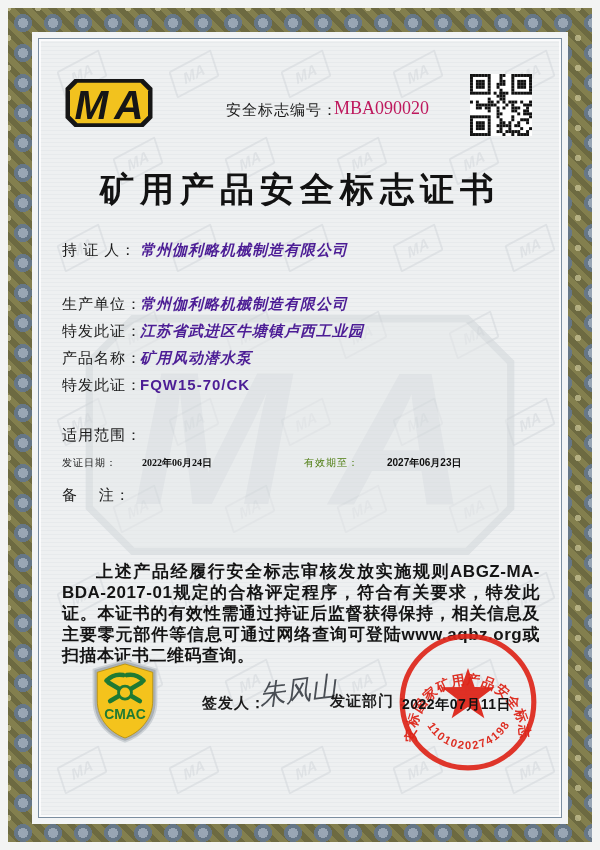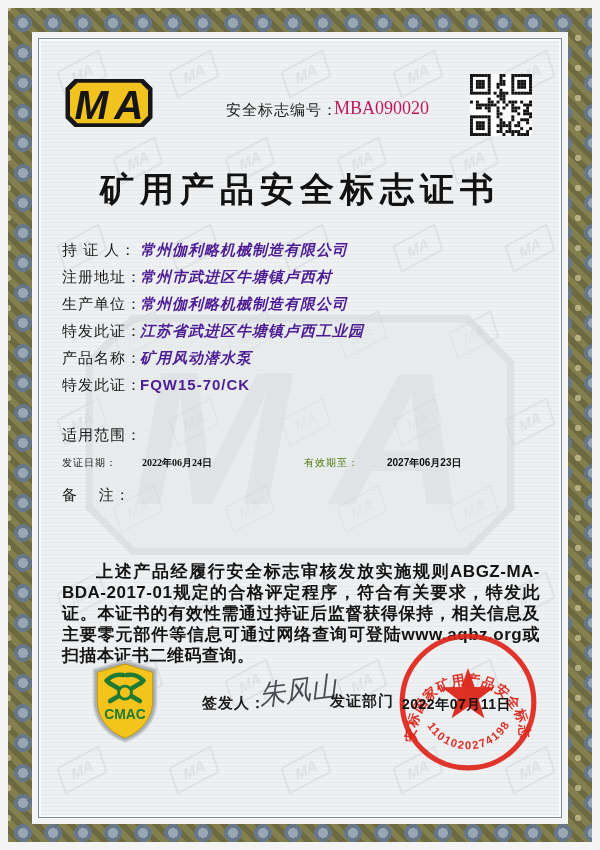--- a/index.html
+++ b/index.html
@@ -357,24 +357,20 @@
       <rect x="18" y="20" width="1" height="1" fill="#111"></rect>
       <rect x="19" y="20" width="1" height="1" fill="#111"></rect>
     </svg>
 
   <div class="title">矿用产品安全标志证书</div>
 
   <div class="row r0">
     <span class="lbl">持 证 人：</span>
     <span class="val kai">常州伽利略机械制造有限公司</span>
   </div>
-  <div class="row r1">
-    <span class="lbl">注册地址：</span>
-    <span class="val kai">常州市武进区牛塘镇卢西村</span>
-  </div>
   <div class="row r2">
     <span class="lbl">生产单位：</span>
     <span class="val kai">常州伽利略机械制造有限公司</span>
   </div>
   <div class="row r3">
     <span class="lbl">特发此证：</span>
     <span class="val kai">江苏省武进区牛塘镇卢西工业园</span>
   </div>
   <div class="row r4">
     <span class="lbl">产品名称：</span>

